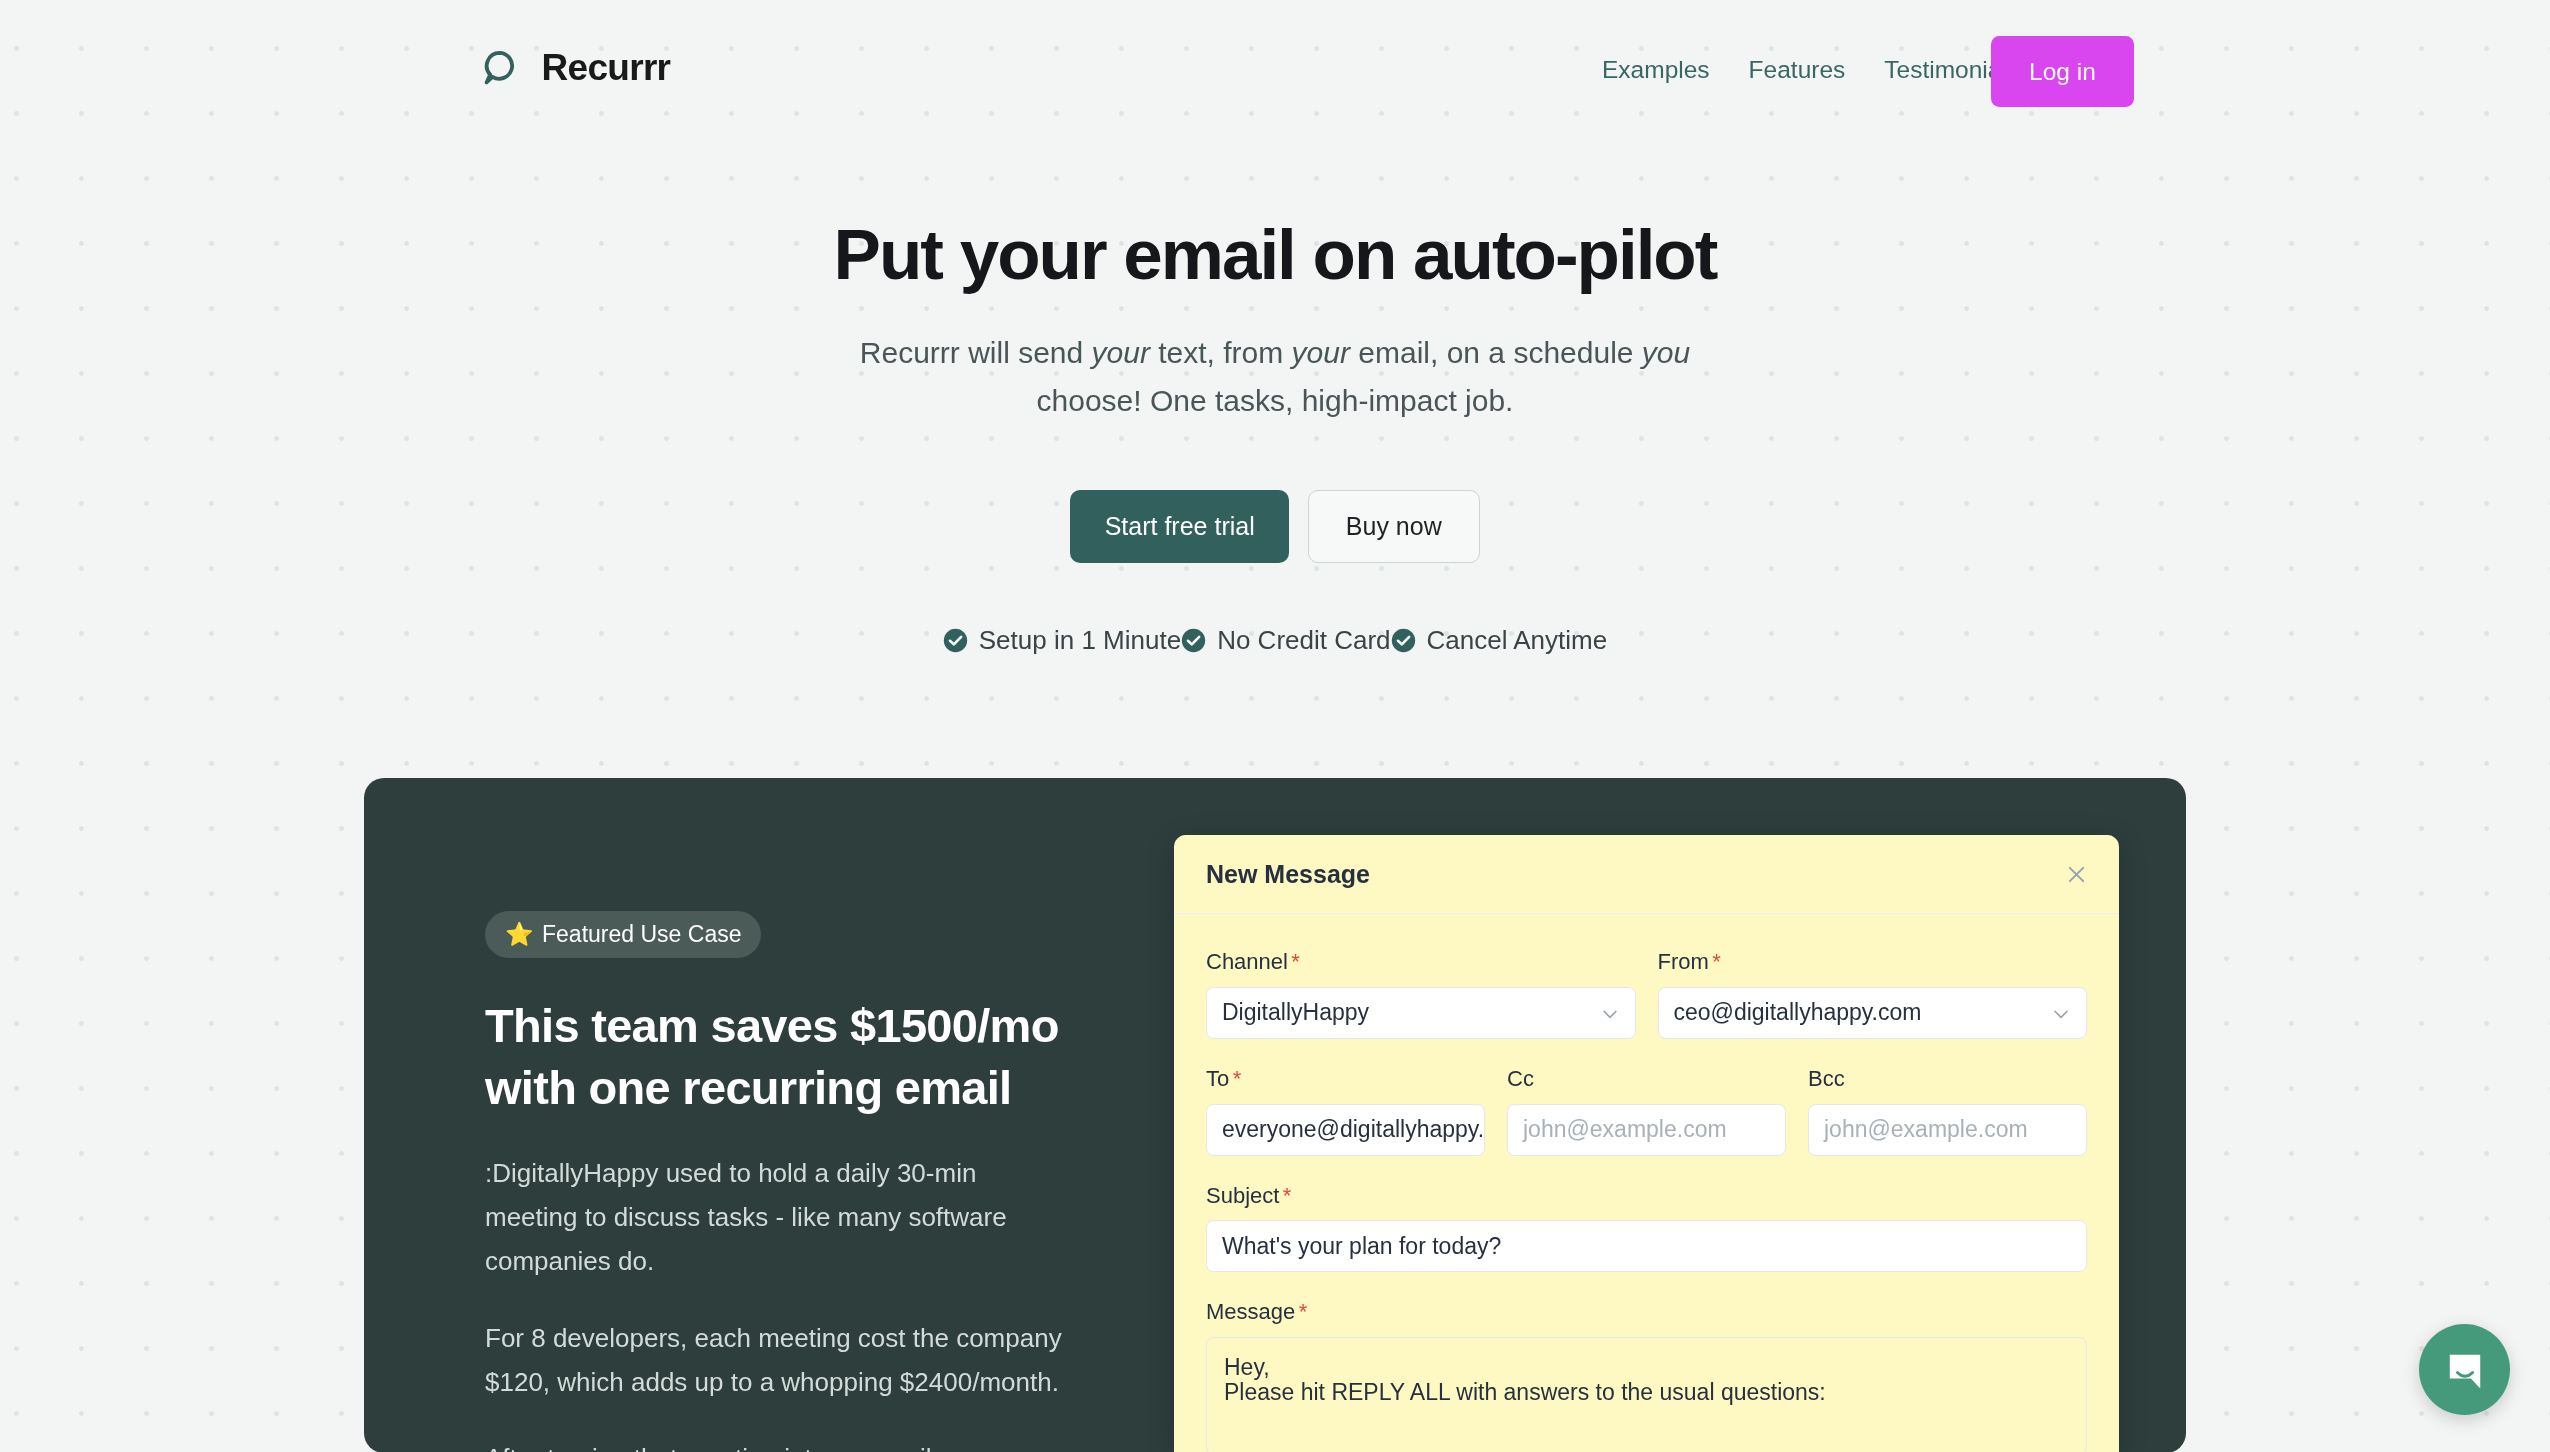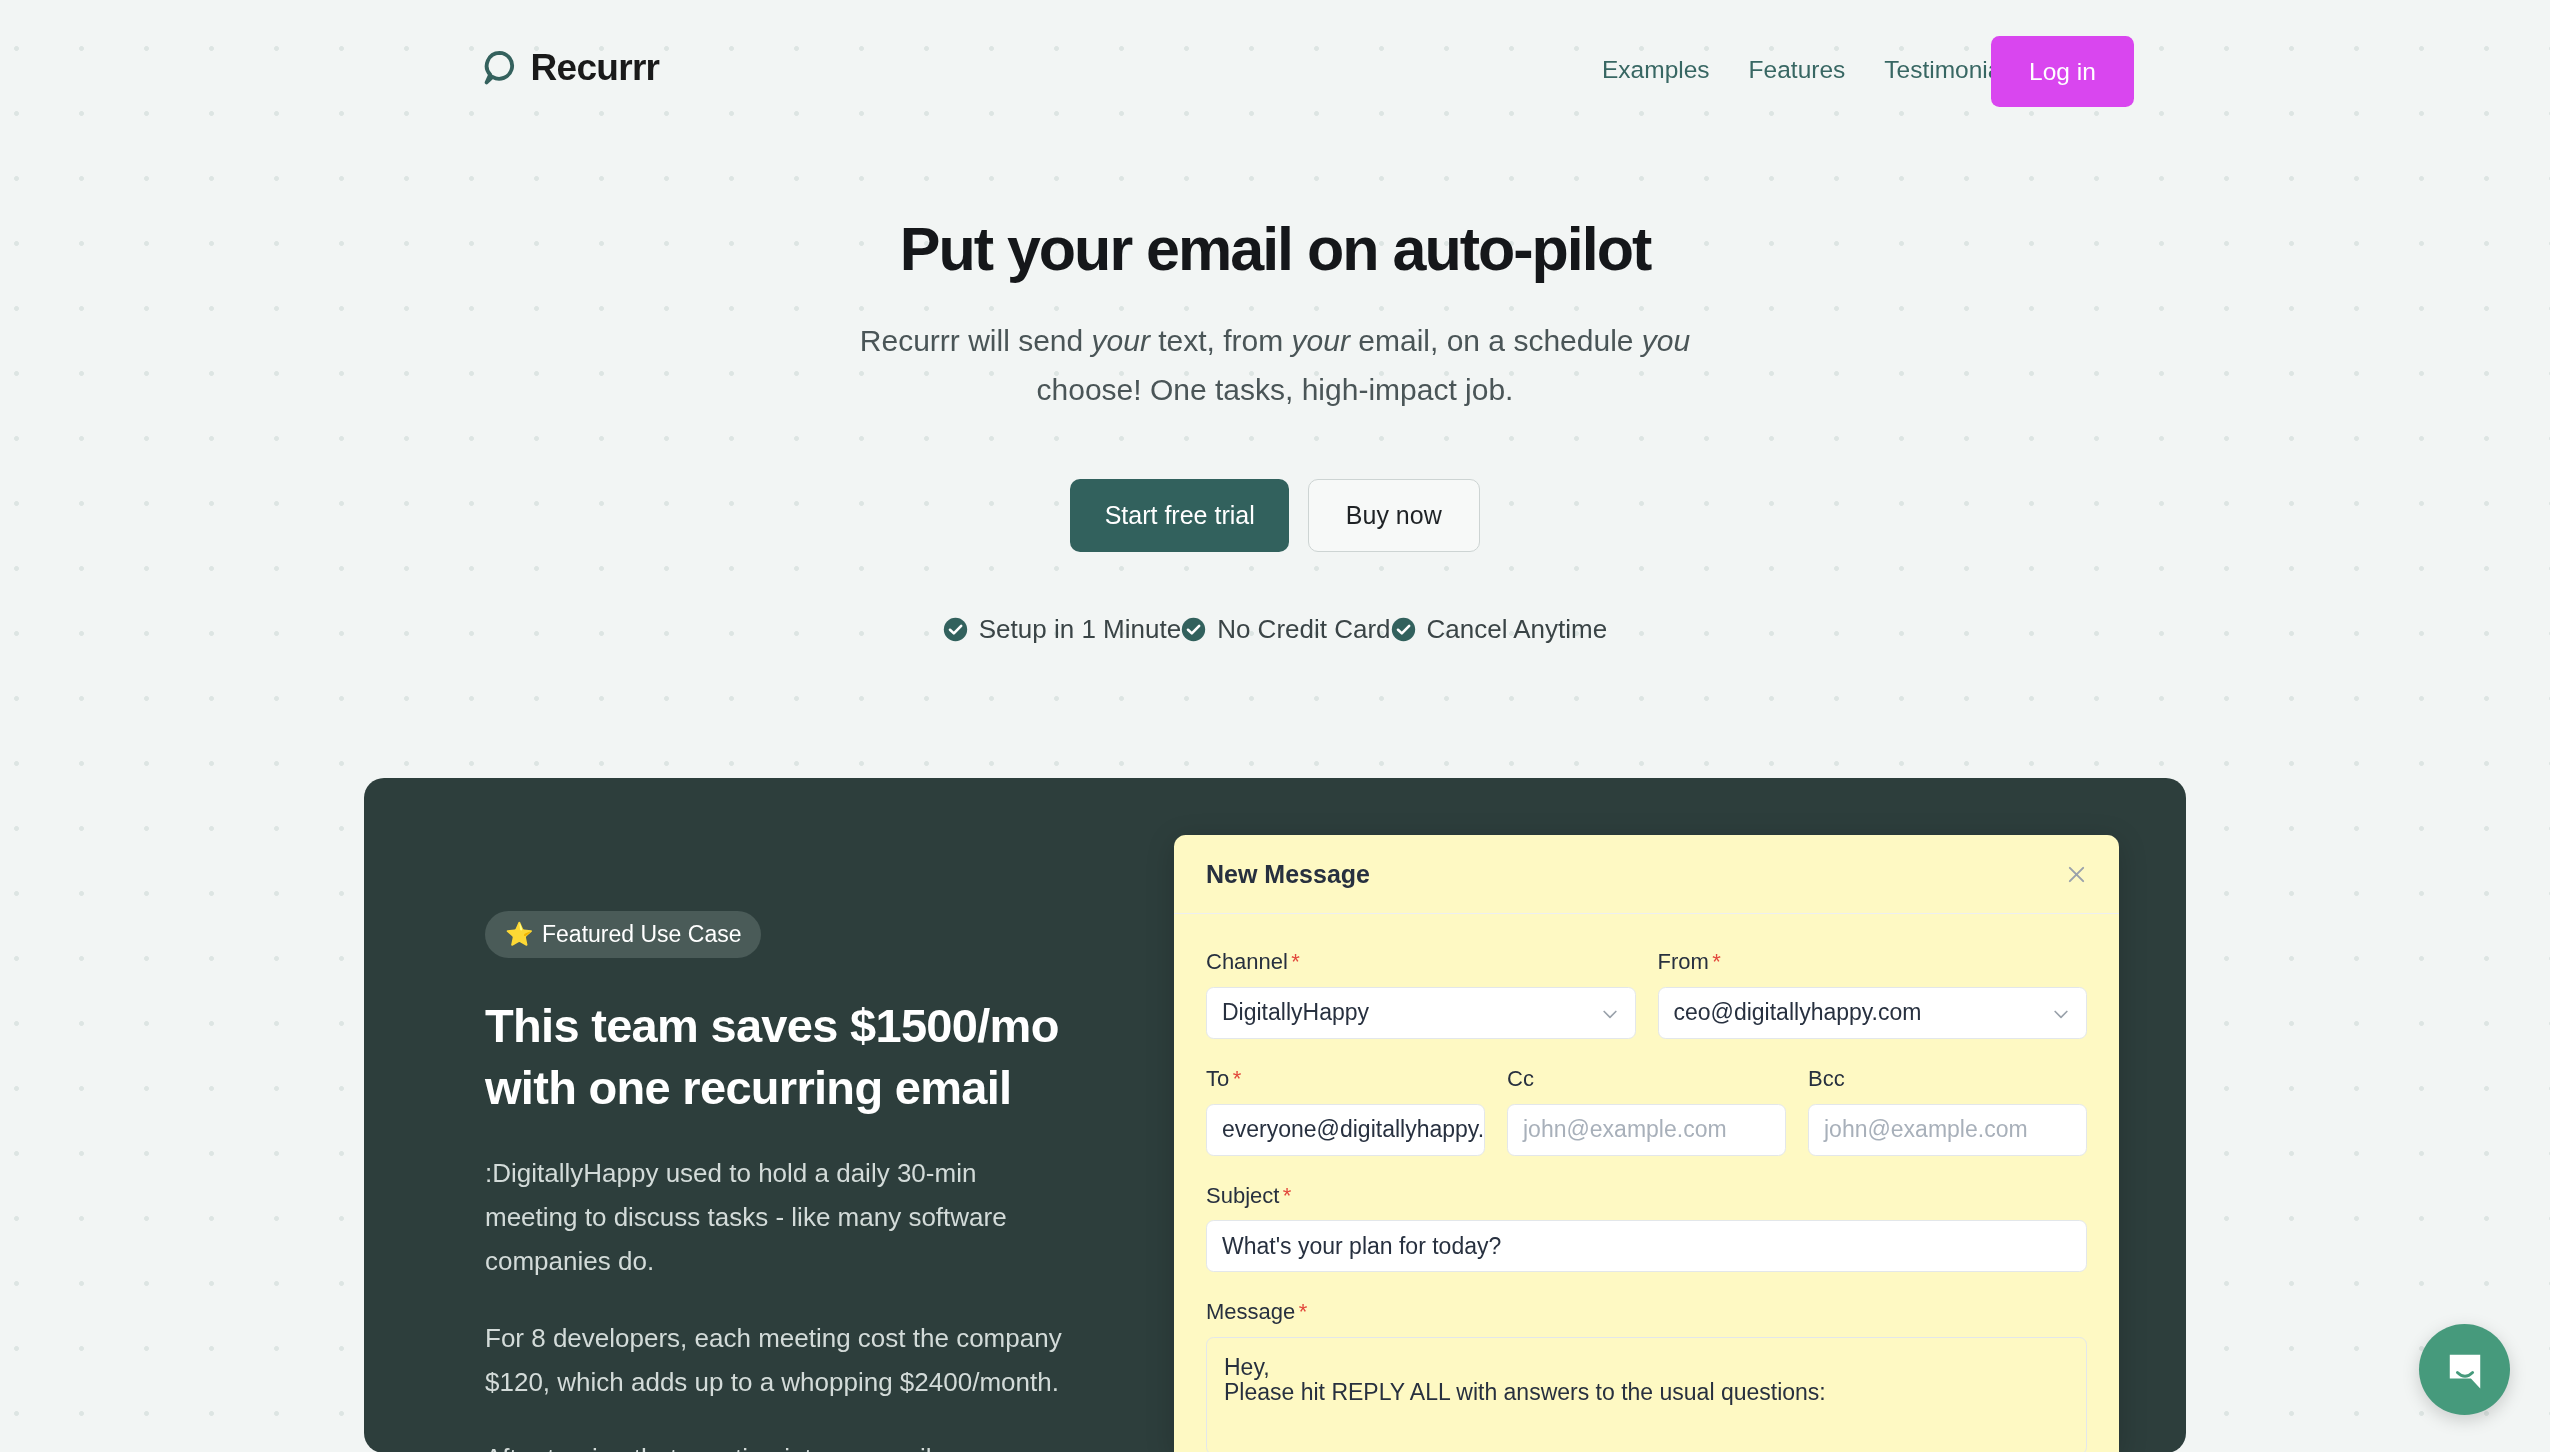--- a/index.html
+++ b/index.html
@@ -39,20 +39,21 @@
     gap: 13.5px;
     text-decoration: none;
   }
   .brand-mark { width: 35px; height: 35px; display: block; }
   .brand-name {
     font-size: 37px;
     font-weight: bold;
     letter-spacing: -0.7px;
     color: #1a1a1a;
     line-height: 1;
+    margin-left: 11px;
   }
 
   .nav-links {
     position: absolute;
     right: 417px;
     top: 56px;
     display: flex;
     align-items: center;
     gap: 39px;
   }
@@ -83,21 +84,21 @@
 
   
   .hero {
     position: absolute;
     top: 215px;
     left: 0;
     width: 2550px;
     text-align: center;
   }
   .hero-title {
-    font-size: 61px;
+    font-size: 71px;
     font-weight: bold;
     letter-spacing: -2px;
     color: #15171a;
     line-height: 1.12;
   }
   .hero-sub {
     margin-top: 34px;
     font-size: 30px;
     line-height: 1.62;
     color: #4a5557;

